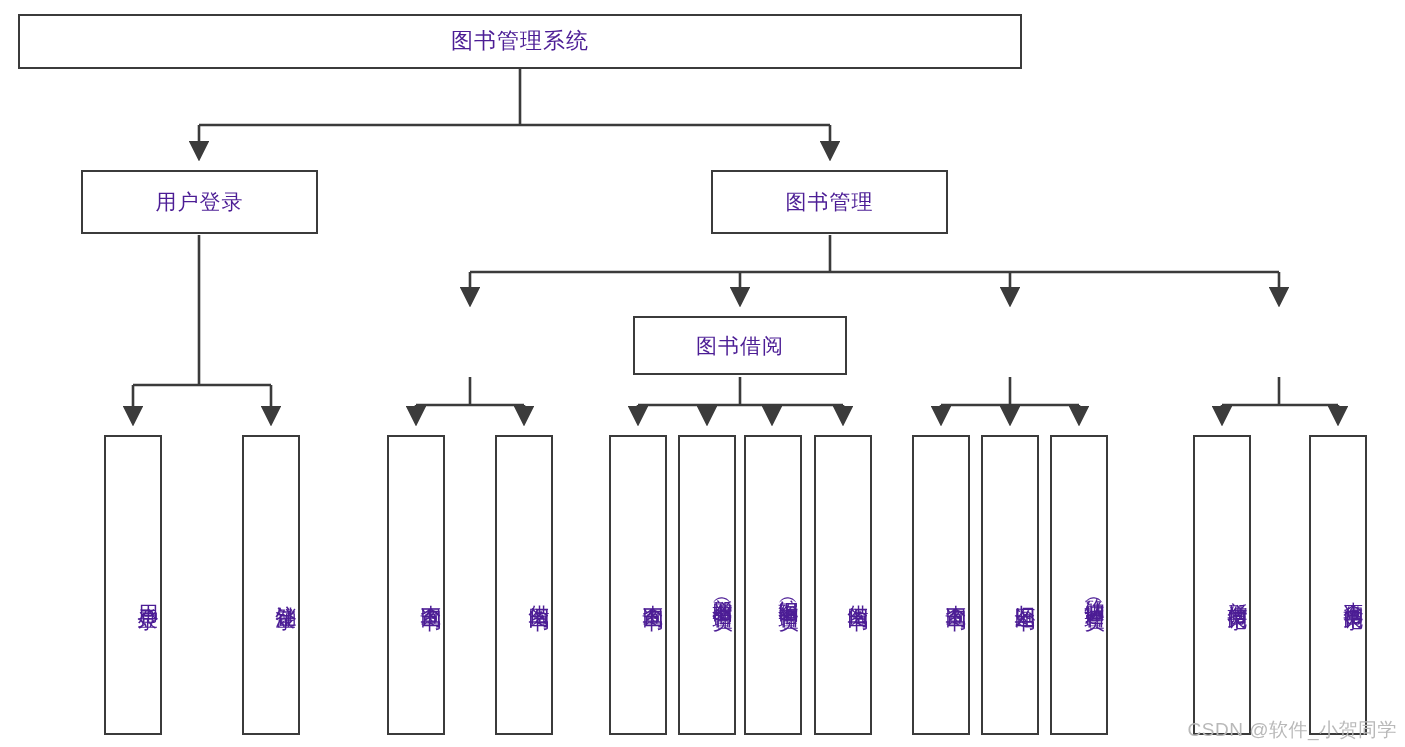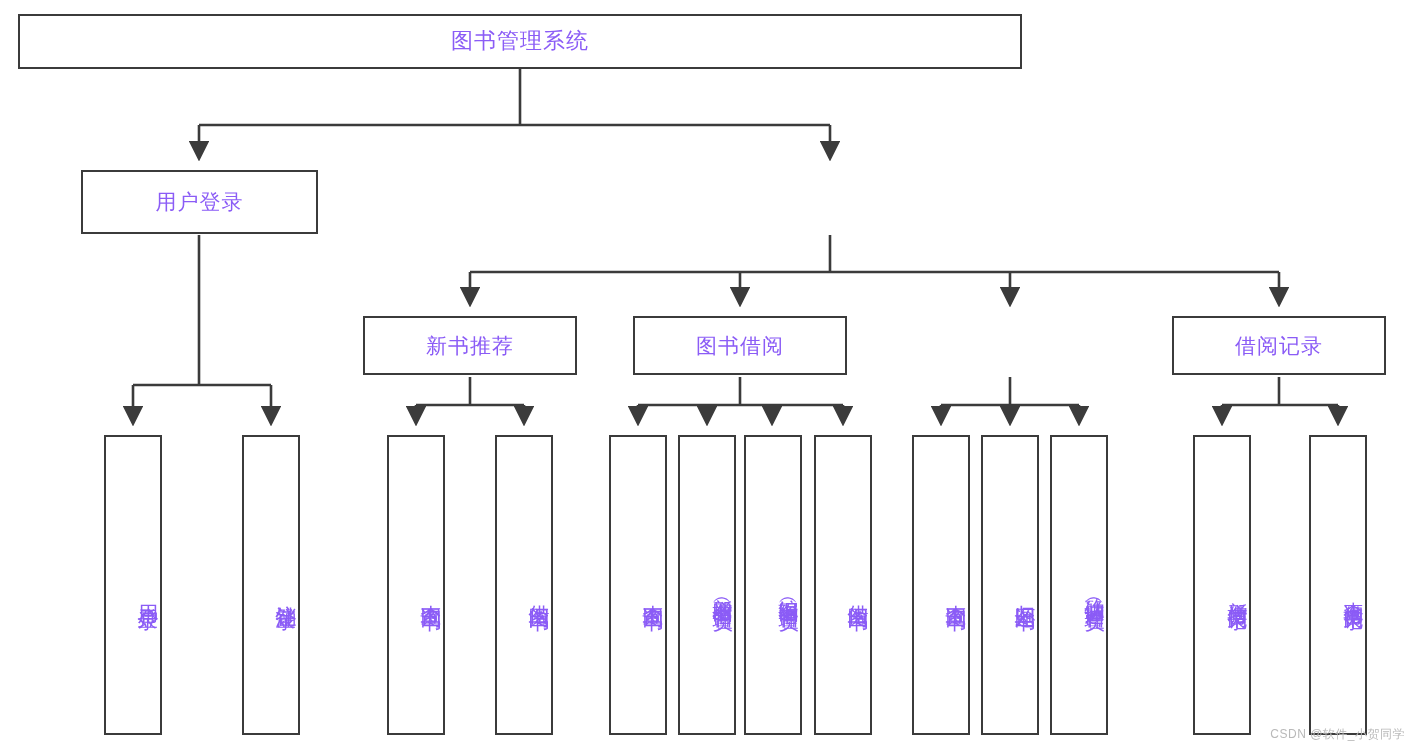--- a/index.html
+++ b/index.html
@@ -27,21 +27,21 @@
     pointer-events: none;
   }
   .node {
     position: absolute;
     box-sizing: border-box;
     border: 2px solid #3b3b3b;
     background: #ffffff;
     display: flex;
     align-items: center;
     justify-content: center;
-    color: #8b5cf6;
+    color: #4c1d95;
   }
   .node.horiz {
     font-size: 21px;
     letter-spacing: 1px;
     line-height: 1.2;
   }
   .node.root {
     font-size: 22px;
   }
   .node.vert {
@@ -55,23 +55,23 @@
     letter-spacing: 2px;
   }
   .node.vert.tall-text {
     font-size: 20px;
   }
   .node-label {
     white-space: pre;
   }
   .watermark {
     position: absolute;
-    right: 0;
+    right: 8px;
     bottom: 4px;
-    font-size: 12px;
+    font-size: 19px;
     color: #b9b9b9;
     letter-spacing: 0.5px;
     white-space: nowrap;
   }
 </style>
 </head>
 <body>
 
 <div id="diagram-canvas">
 
@@ -128,29 +128,26 @@
     </g>
   </svg>
 
   <div class="node horiz root" style="left:18px; top:14px; width:1004px; height:55px;">
     <span class="node-label">图书管理系统</span>
   </div>
 
   <div class="node horiz" style="left:81px; top:170px; width:237px; height:64px;">
     <span class="node-label">用户登录</span>
   </div>
+  <div class="node horiz" style="left:711px; top:170px; width:237px; height:64px;">
+    <span class="node-label">图书管理</span>
+  </div>
 
-  <div class="node horiz" style="left:363px; top:316px; width:214px; height:59px;">
-    <span class="node-label">新书推荐</span>
-  </div>
   <div class="node horiz" style="left:633px; top:316px; width:214px; height:59px;align-items:center;">
     <span class="node-label">图书借阅</span>
-  </div>
-  <div class="node horiz" style="left:1172px; top:316px; width:214px; height:59px;">
-    <span class="node-label">借阅记录</span>
   </div>
 
   <div class="node vert" style="left:104px; top:435px; width:58px; height:300px;">
     <span class="node-label">用户登录</span>
   </div>
   <div class="node vert" style="left:242px; top:435px; width:58px; height:300px;">
     <span class="node-label">注销登录</span>
   </div>
 
   <div class="node vert" style="left:387px; top:435px; width:58px; height:300px;">

